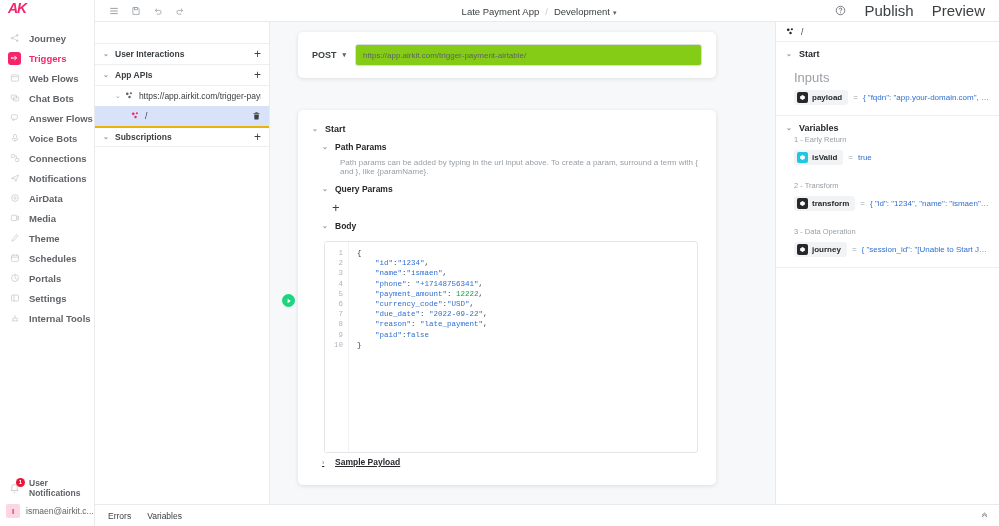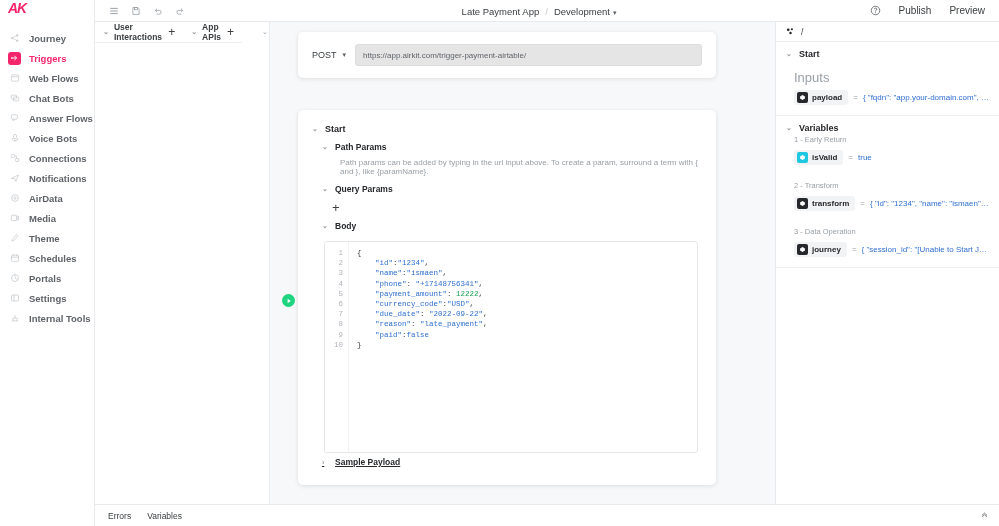--- a/index.html
+++ b/index.html
@@ -88,32 +88,32 @@
   }
   .tb-center > * { pointer-events: auto; }
   .tb-title { font-size: 9.5px; color: #3c4043; }
   .tb-sep { font-size: 9.5px; color: #c6c9cd; }
   .tb-env { font-size: 9.5px; color: #3c4043; cursor: pointer; }
   .tb-env .caret { font-size: 7px; color: #5f6368; margin-left: 3px; }
   .tb-right {
     margin-left: auto; display: flex; align-items: center; gap: 18px;
     padding-right: 14px;
   }
-  .tb-right .lnk { font-size: 10px; color: #3c4043; cursor: pointer; }
+  .tb-right .lnk { font-size: 15px; color: #3c4043; cursor: pointer; }
   .help-ic { width: 11px; height: 11px; color: #5f6368; cursor: pointer; display:flex;}
 
   
   .midrow { flex: 1 1 auto; display: flex; min-height: 0; }
 
   
   .treepanel {
     width: 175px; flex: 0 0 175px;
     border-right: 1px solid #e8eaed;
     background: #fff;
-    display: flex; flex-direction: row;
+    display: flex; flex-direction: column;
   }
   .tree-top-pad { height: 22px; border-bottom: 1px solid #eceef0; }
   .tree-group {
     height: 21px; display: flex; align-items: center;
     padding: 0 8px 0 8px; gap: 5px;
     border-bottom: 1px solid #eceef0;
     font-size: 8.5px; font-weight: bold; color: #3c4043;
     cursor: pointer;
   }
   .chev { color: #9aa0a6; font-size: 7px; width: 7px; display: inline-block; }
@@ -145,29 +145,29 @@
     cursor: pointer;
   }
   .card {
     position: absolute; left: 28px; top: 10px; width: 418px;
     background: #fff; border-radius: 5px;
     box-shadow: 0 1px 4px rgba(60,64,67,.14);
     padding: 12px 14px;
   }
   .method-row { display: flex; align-items: center; gap: 9px; }
   .method {
-    font-size: 9px; font-weight: normal; color: #3c4043; cursor: pointer;
+    font-size: 9px; font-weight: bold; color: #3c4043; cursor: pointer;
     display: flex; align-items: center; gap: 6px;
   }
   .method .caret { font-size: 7px; color: #5f6368; }
   .urlinput {
     flex: 1 1 auto; height: 22px;
     border: 1px solid #dadce0; border-radius: 3px;
     padding: 0 7px; font-size: 8px; color: #5f6368;
-    background: #e5e5e5; font-family: "Liberation Sans", sans-serif;
+    background: #84cc16; font-family: "Liberation Sans", sans-serif;
   }
   .card2 {
     position: absolute; left: 28px; top: 88px; width: 418px;
     background: #fff; border-radius: 5px;
     box-shadow: 0 1px 4px rgba(60,64,67,.14);
     padding: 10px 0 14px 0;
   }
   .sect-head {
     display: flex; align-items: center; gap: 6px;
     font-size: 9px; font-weight: bold; color: #26282b;
@@ -392,20 +392,37 @@
         <div class="nav-item">
           <span class="ic">
             <svg viewBox="0 0 16 16" width="10" height="10" fill="currentColor">
               <path d="M3 12.6h10M4.6 12.6V8.2h6.8v4.4M8 8.2V3.4" fill="none" stroke="currentColor" stroke-width="1.2"></path>
             </svg>
           </span>
           <span>Internal Tools</span>
         </div>
       </div>
     <div class="nav-spacer"></div>
+    <div class="nav-bottom">
+      <div class="nav-notify">
+        <span class="bell-wrap">
+          <svg viewBox="0 0 16 16" width="11" height="11" fill="none" stroke="currentColor" stroke-width="1.3">
+            <path d="M8 2a4 4 0 0 0-4 4v3l-1 2h10l-1-2V6a4 4 0 0 0-4-4z"></path>
+            <path d="M6.6 13a1.5 1.5 0 0 0 2.8 0"></path>
+          </svg>
+          <span class="badge">1</span>
+        </span>
+        <span>User Notifications</span>
+      </div>
+      <div class="nav-user">
+        <span class="avatar">I</span>
+        <span>ismaen@airkit.c...</span>
+        <span class="caret">▾</span>
+      </div>
+    </div>
   </div>
 
   <div class="body-col">
 
     <div class="topbar">
       <div class="tb-left">
         <span class="tb-ic">
           <svg viewBox="0 0 16 16" width="10" height="10" fill="currentColor">
               <rect x="2" y="3" width="12" height="1.6"></rect>
               <rect x="2" y="7.2" width="12" height="1.6"></rect>

